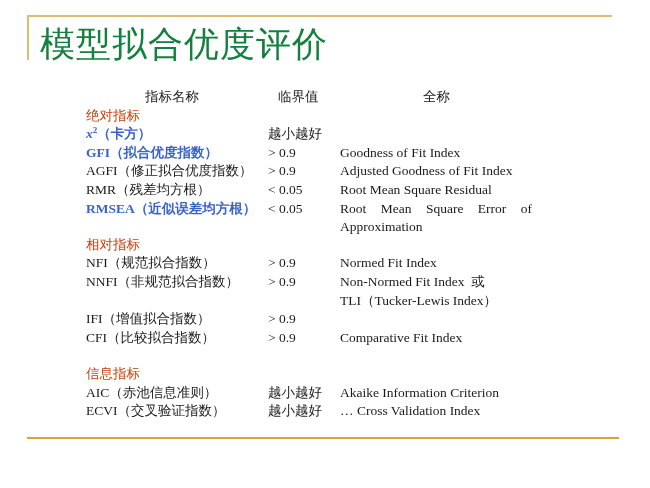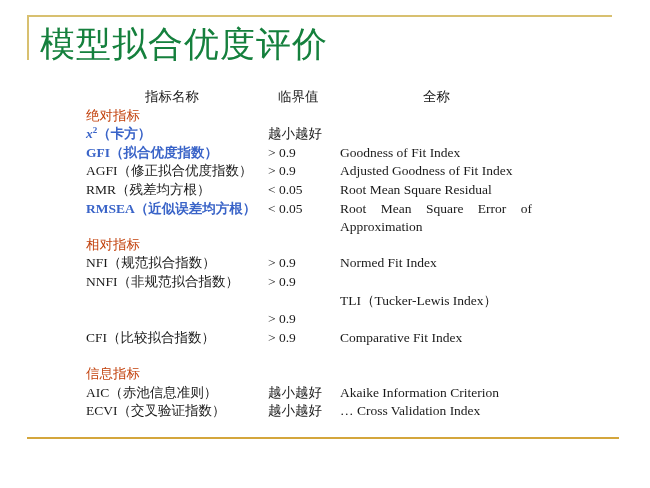--- a/index.html
+++ b/index.html
@@ -73,25 +73,27 @@
     <span class="c1">相对指标</span>
   </div>
   <div class="row" style="top:253px;">
     <span class="c1">NFI（规范拟合指数）</span>
     <span class="c2">&gt; 0.9</span>
     <span class="c3">Normed Fit Index</span>
   </div>
   <div class="row" style="top:272px;">
     <span class="c1">NNFI（非规范拟合指数）</span>
     <span class="c2">&gt; 0.9</span>
+    <span class="c3" style="white-space:pre;">Non-Normed Fit Index  或</span>
   </div>
   <div class="row" style="top:291px;">
     <span class="c3">TLI（Tucker-Lewis Index）</span>
   </div>
   <div class="row" style="top:309px;">
+    <span class="c1">IFI（增值拟合指数）</span>
     <span class="c2">&gt; 0.9</span>
   </div>
   <div class="row" style="top:328px;">
     <span class="c1">CFI（比较拟合指数）</span>
     <span class="c2">&gt; 0.9</span>
     <span class="c3">Comparative Fit Index</span>
   </div>
 
   <div class="row section" style="top:364px;">
     <span class="c1">信息指标</span>

